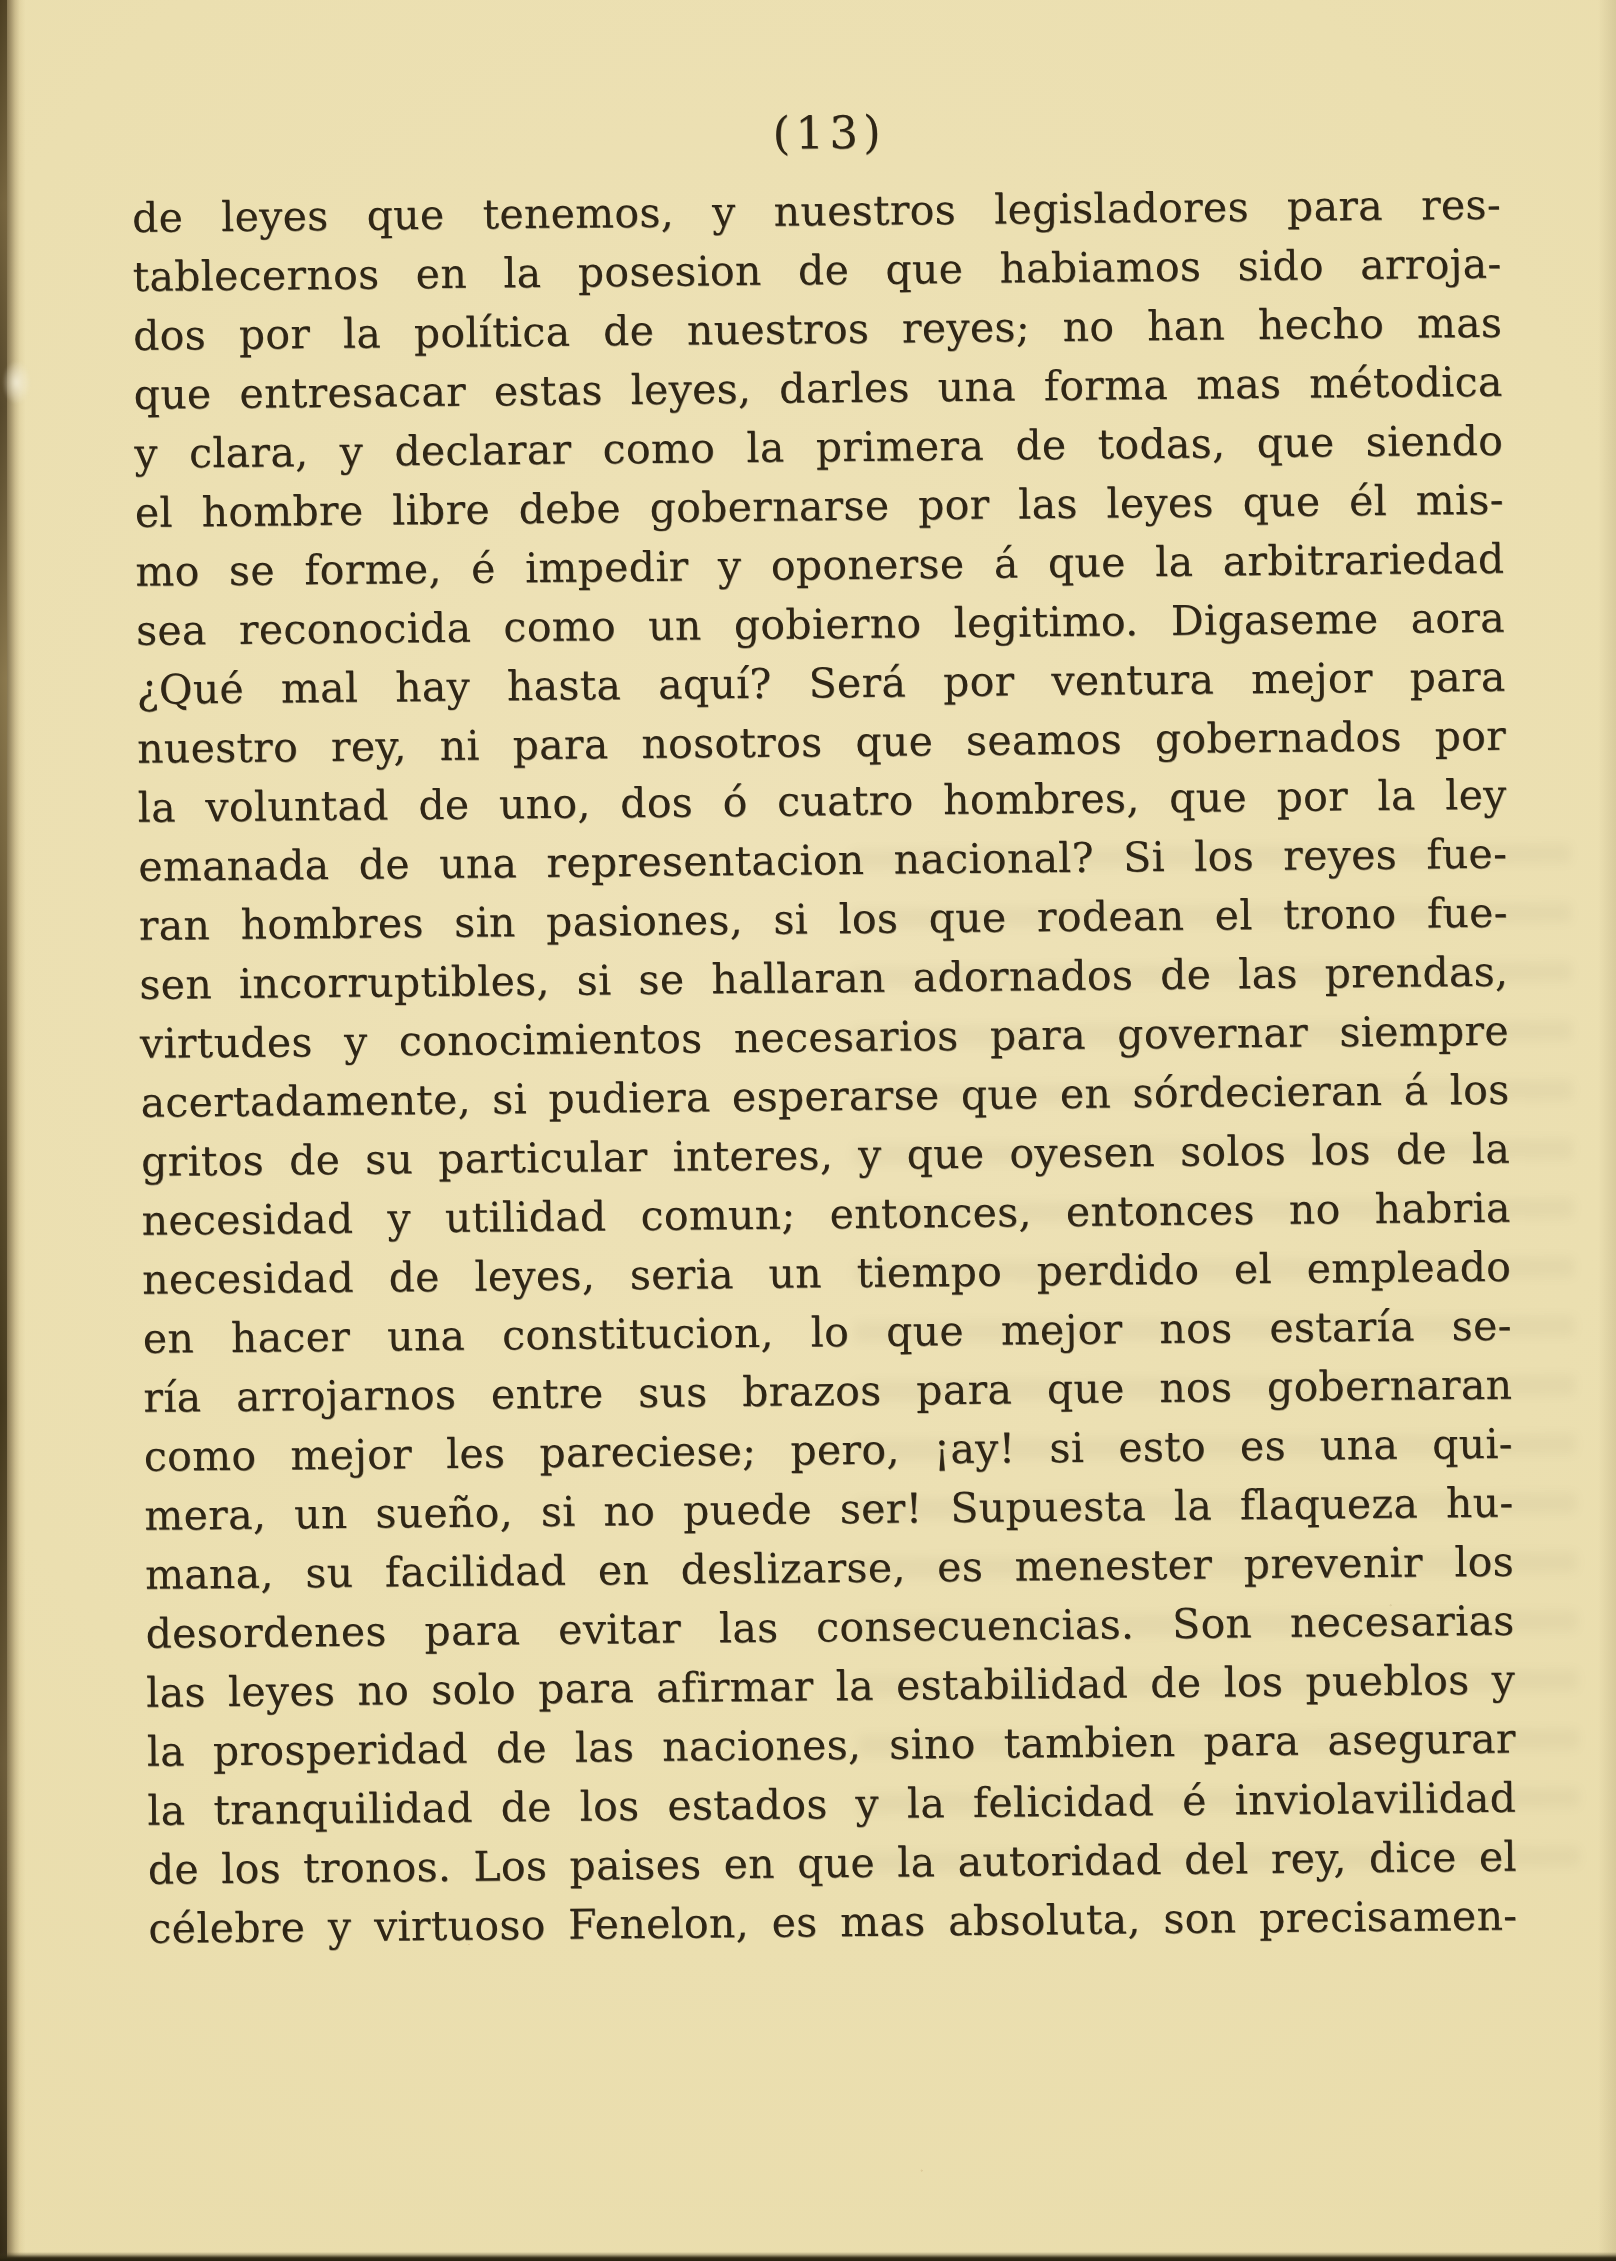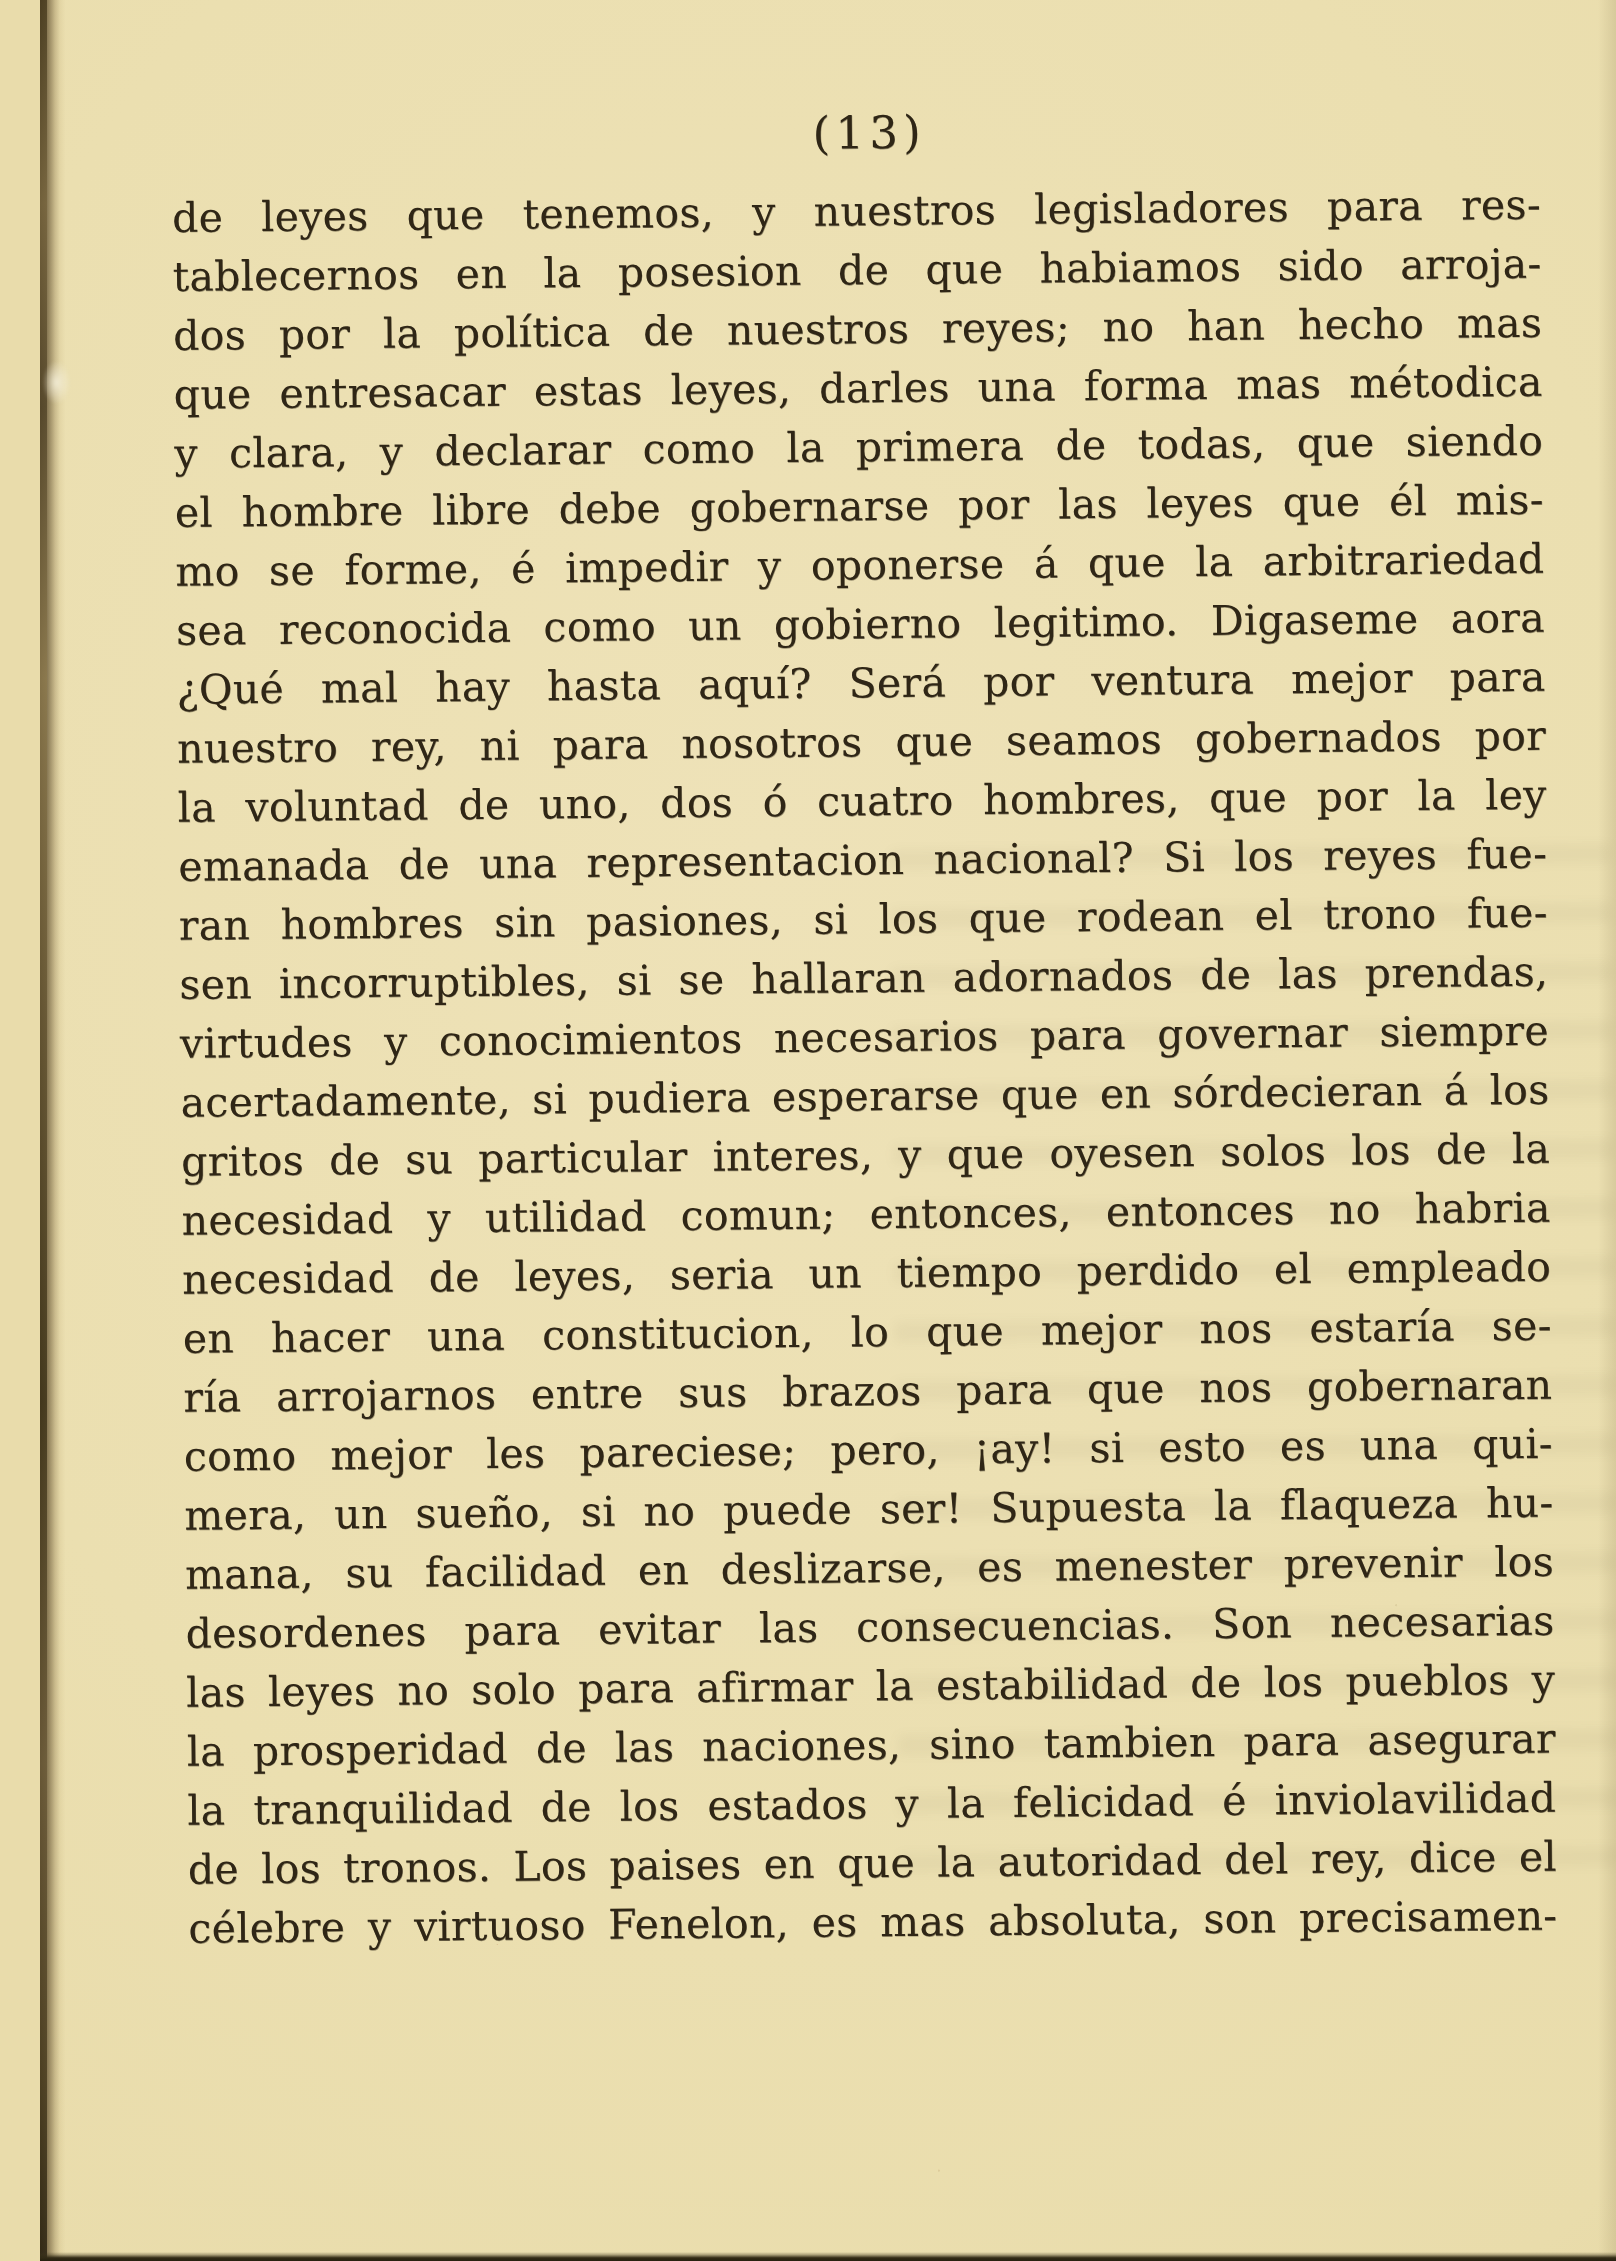--- a/index.html
+++ b/index.html
@@ -12,21 +12,20 @@
   body{
     width:1617px;height:2261px;position:relative;overflow:hidden;
     font-family:"DejaVu Serif", serif;
     background:var(--paper);
   }
   .page{
     position:absolute;inset:0;
     background:
       radial-gradient(ellipse 140% 120% at 46% 38%,
         #eee2b8 0%, #ebdfb0 40%, var(--paper) 62%, #e0d29c 86%, #d6c78d 100%);
-    margin-left: 40px;
   }
   
   .grain{
     position:absolute;inset:0;opacity:.5;pointer-events:none;
     background-image:
       radial-gradient(circle 1.5px at 14% 9%, rgba(140,120,70,.35) 0 40%, transparent 60%),
       radial-gradient(circle 1.5px at 72% 12%, rgba(150,60,30,.30) 0 40%, transparent 60%),
       radial-gradient(circle 1.5px at 33% 46%, rgba(110,95,55,.30) 0 40%, transparent 60%),
       radial-gradient(circle 2.2px at 86% 71%, rgba(140,120,70,.28) 0 40%, transparent 60%),
       radial-gradient(circle 1.5px at 29% 86%, rgba(168,90,40,.35) 0 40%, transparent 60%),

